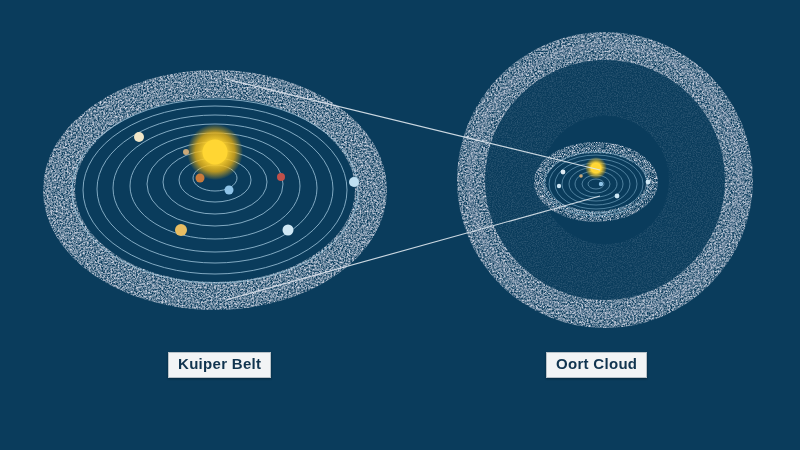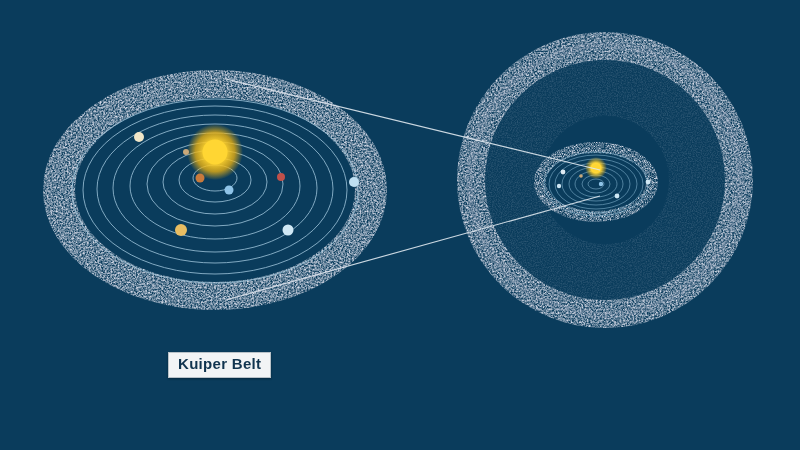--- a/index.html
+++ b/index.html
@@ -200,14 +200,15 @@
       <circle cx="281" cy="177" r="4.0" fill="#c0504a"></circle>
       <circle cx="229" cy="190" r="4.5" fill="#8fc4e8"></circle>
       <circle cx="354" cy="182" r="5.0" fill="#bfe0f2"></circle>
       <circle cx="181" cy="230" r="6.0" fill="#e8bd62"></circle>
       <circle cx="288" cy="230" r="5.5" fill="#cfe8f5"></circle>
     </g>
   </svg>
 
   <div class="label-box" id="label-kuiper">Kuiper Belt</div>
 
+  <div class="label-box" id="label-oort">Oort Cloud</div>
 
 </div>
 
 </body></html>

